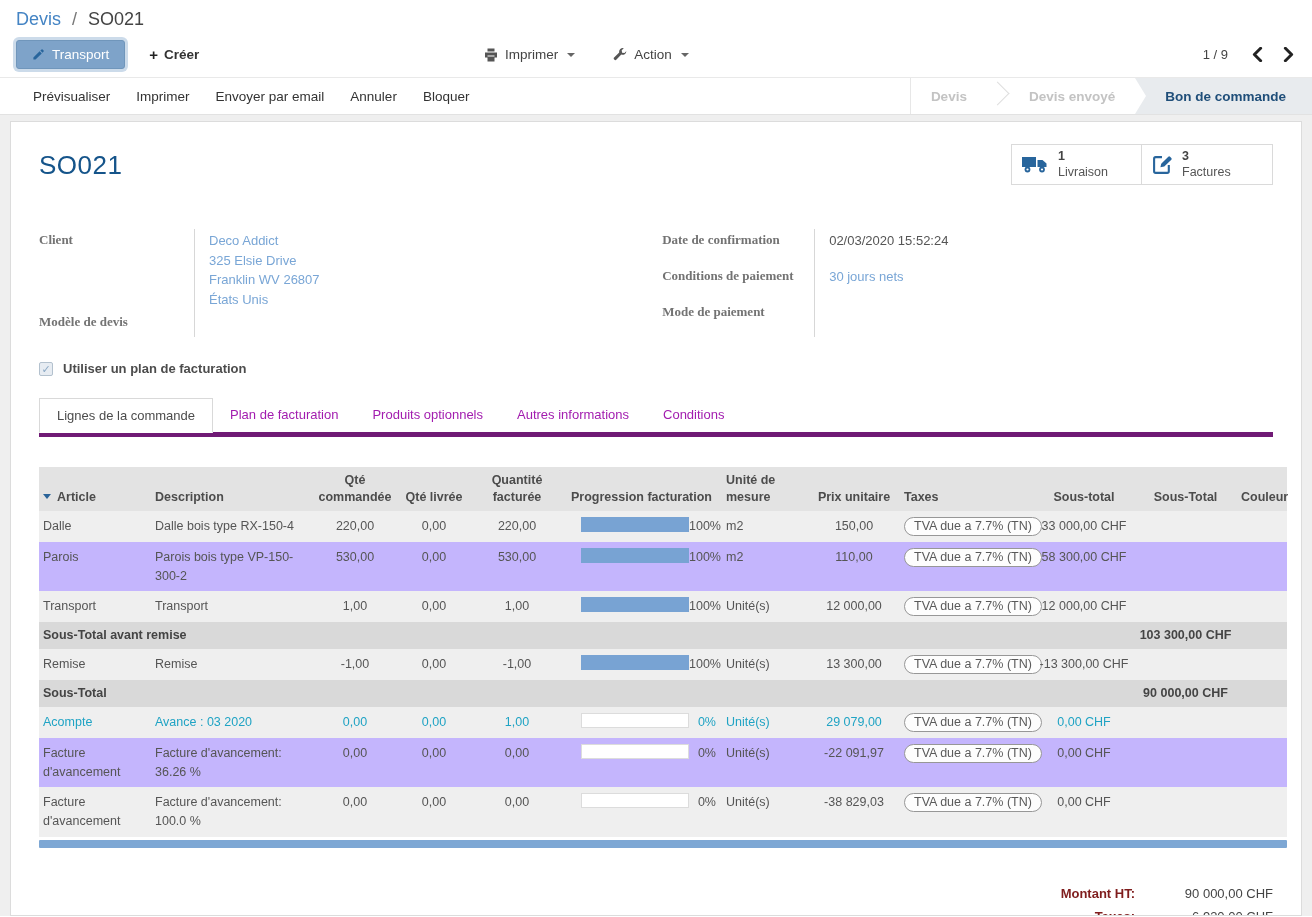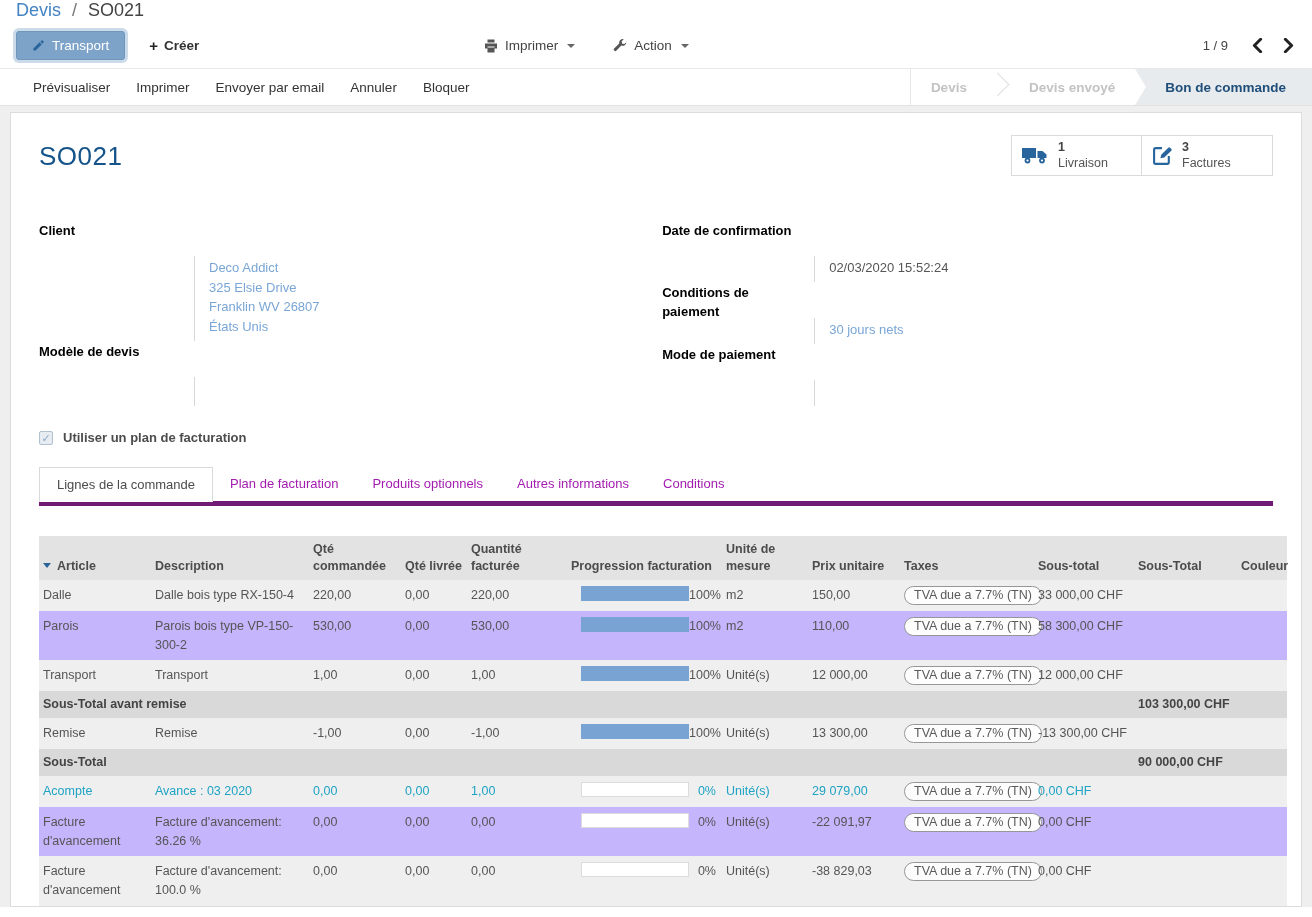--- a/index.html
+++ b/index.html
@@ -1,21 +1,21 @@
 <!DOCTYPE html>
 <html><head>
 <meta charset="utf-8">
 <style>
   * { box-sizing: border-box; }
   html, body { width:1312px; height:917px; margin:0; overflow:hidden;
     font-family:"Liberation Sans", sans-serif; background:#fff; color:#555; }
   button { font-family:inherit; background:none; border:none; cursor:pointer; color:inherit; }
 
   
-  .breadcrumb { padding:0 16px 2px; font-size:18px; color:#444; }
+  .breadcrumb { padding:9px 16px 2px; font-size:18px; color:#444; }
   .breadcrumb a { color:#4484c4; text-decoration:none; cursor:pointer; }
   .breadcrumb .sep { color:#777; margin:0 6px; }
   .cp-row { position:relative; height:45px; padding:0 16px; display:flex; align-items:center; }
   .btn-edit { background:#7ea3c9; color:#fff; font-size:13.5px; padding:6px 15px; border-radius:3px;
     border:1px solid #7096bb; box-shadow:0 0 0 3px #ccdbea; display:inline-flex; align-items:center; gap:7px; }
   .btn-create { margin-left:18px; font-size:13.5px; color:#333; font-weight:600; display:inline-flex; align-items:center; gap:6px; }
   .btn-create .plus { font-weight:700; font-size:15px; color:#222; }
   .cp-center { position:absolute; left:478px; display:flex; gap:26px; }
   .dd-btn { font-size:13.5px; color:#444; display:inline-flex; align-items:center; gap:7px; }
   .dd-btn svg { color:#555; }
@@ -50,41 +50,41 @@
   .stat-btn + .stat-btn { border-left:none; }
   .stat-icon { color:#28659c; display:flex; }
   .stat-txt { display:flex; flex-direction:column; line-height:1.25; }
   .stat-count { font-size:12.5px; font-weight:700; color:#444; }
   .stat-label { font-size:12.5px; color:#555; }
 
   
   .o-groups { display:flex; margin-top:44px; }
   .o-group { width:48.5%; display:grid; grid-template-columns:155px 1fr; }
   .o-group.right { margin-left:2%; grid-template-columns:152px 1fr; }
-  .o-label { font-size:13px; font-weight:700; color:#000000; padding:2px 10px 2px 0; line-height:1.45; }
-  .o-value { border-left:1px solid #d7d7d7; padding:2px 0 2px 14px; font-size:13px; min-height:26px; line-height:1.5;margin-top:36px; }
+  .o-label { font-size:13px; font-weight:700; color:#737373; padding:2px 10px 2px 0; line-height:1.45;font-family:Liberation Serif, serif; }
+  .o-value { border-left:1px solid #d7d7d7; padding:2px 0 2px 14px; font-size:13px; min-height:26px; line-height:1.5; }
   .o-value.dark { color:#555; }
   .link-line, a.lite { color:#79a6d6; text-decoration:none; cursor:pointer; display:block; line-height:1.5; }
 
   .cb-row { margin-top:24px; display:flex; align-items:center; gap:10px; }
   .cb-box { width:14px; height:14px; background:#e7ecf2; border:1px solid #b3c1ce; border-radius:2px;
     color:#8aa8c4; font-size:11px; line-height:12px; text-align:center; cursor:pointer; }
   .cb-label { font-size:13px; font-weight:700; color:#4c4c4c; }
 
   
   .tabs { list-style:none; margin:22px 0 0; padding:0; display:flex; border-bottom:5px solid #701a75; }
   .tab { font-size:13px; padding:9px 17px; color:#a21caf; cursor:pointer; margin-bottom:-1px; }
   .tab.active { color:#4c4c4c; background:#fff; border:1px solid #d9d9d9; border-bottom:1px solid #fff; }
 
   
   .table-zone { margin-top:30px; }
   table.olist { border-collapse:collapse; table-layout:fixed; width:1248px; font-size:12.5px; }
   .olist th { background:#e3e3e3; color:#4c4c4c; font-weight:700; padding:5px 4px; vertical-align:bottom; line-height:1.35; }
   .olist td { padding:6px 4px; vertical-align:top; line-height:1.5; color:#555; }
-  .olist .al { text-align:left; } .olist .ar { text-align:left; }
+  .olist .al { text-align:left; } .olist .ar { text-align:center; }
   tr.odd td { background:#efefef; }
   tr.even td { background:#c4b5fd; }
   tr.section-row td { background:#d9d9d9; font-weight:700; color:#444; padding:4px; }
   tr.info td { color:#1fa3c4; }
   .sort-caret { display:inline-block; width:0; height:0; border-left:4px solid transparent;
     border-right:4px solid transparent; border-top:5px solid #2a6399; margin-right:6px; vertical-align:2px; }
   .pcell { display:flex; padding-left:10px; }
   .pbar { width:108px; height:15px; background:#fff; border:1px solid #dcdcdc; flex:none; }
   .pbar .fill { height:100%; background:#78a3d3; }
   .pbar.full { border-color:#78a3d3; }

